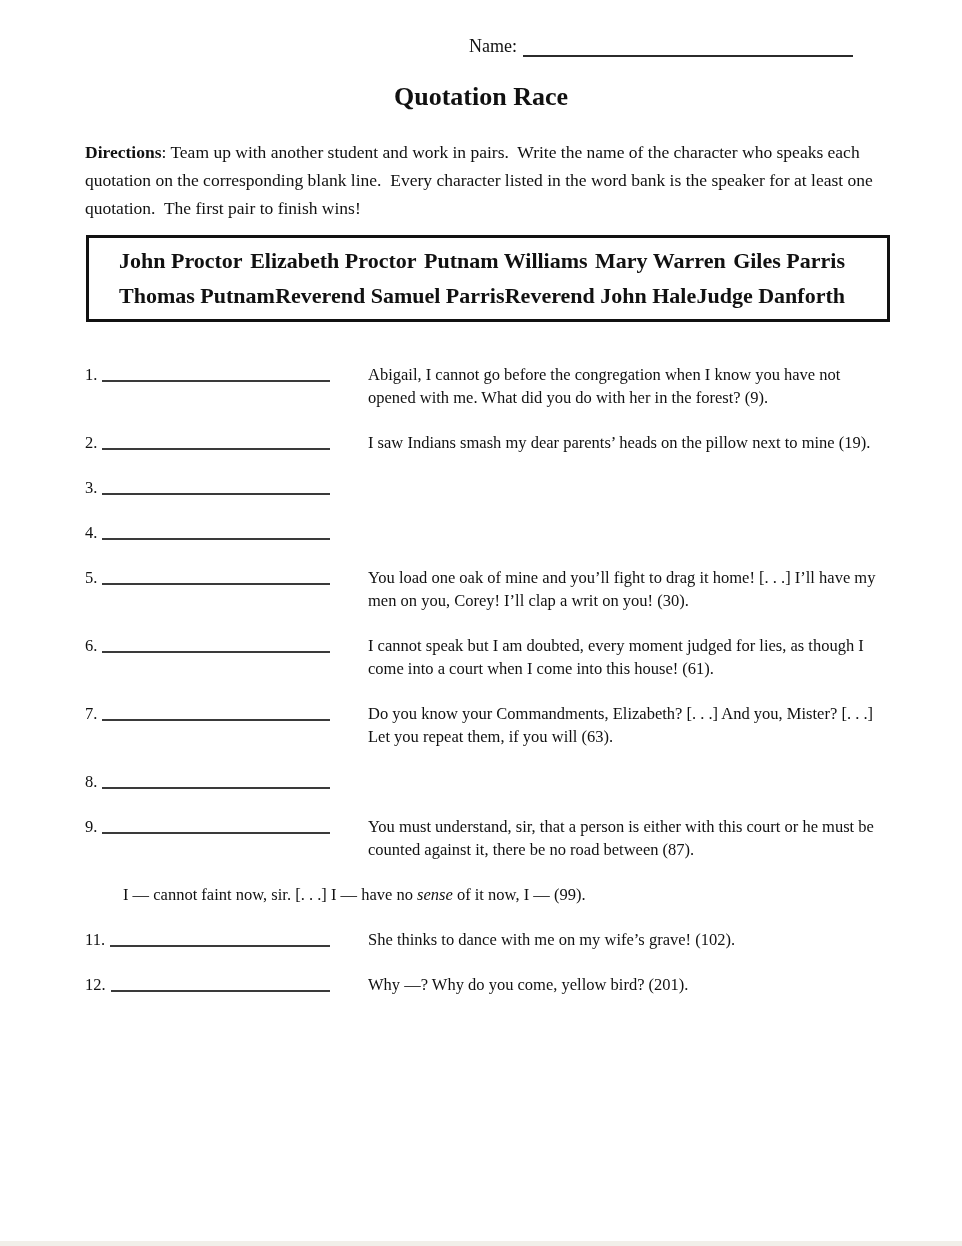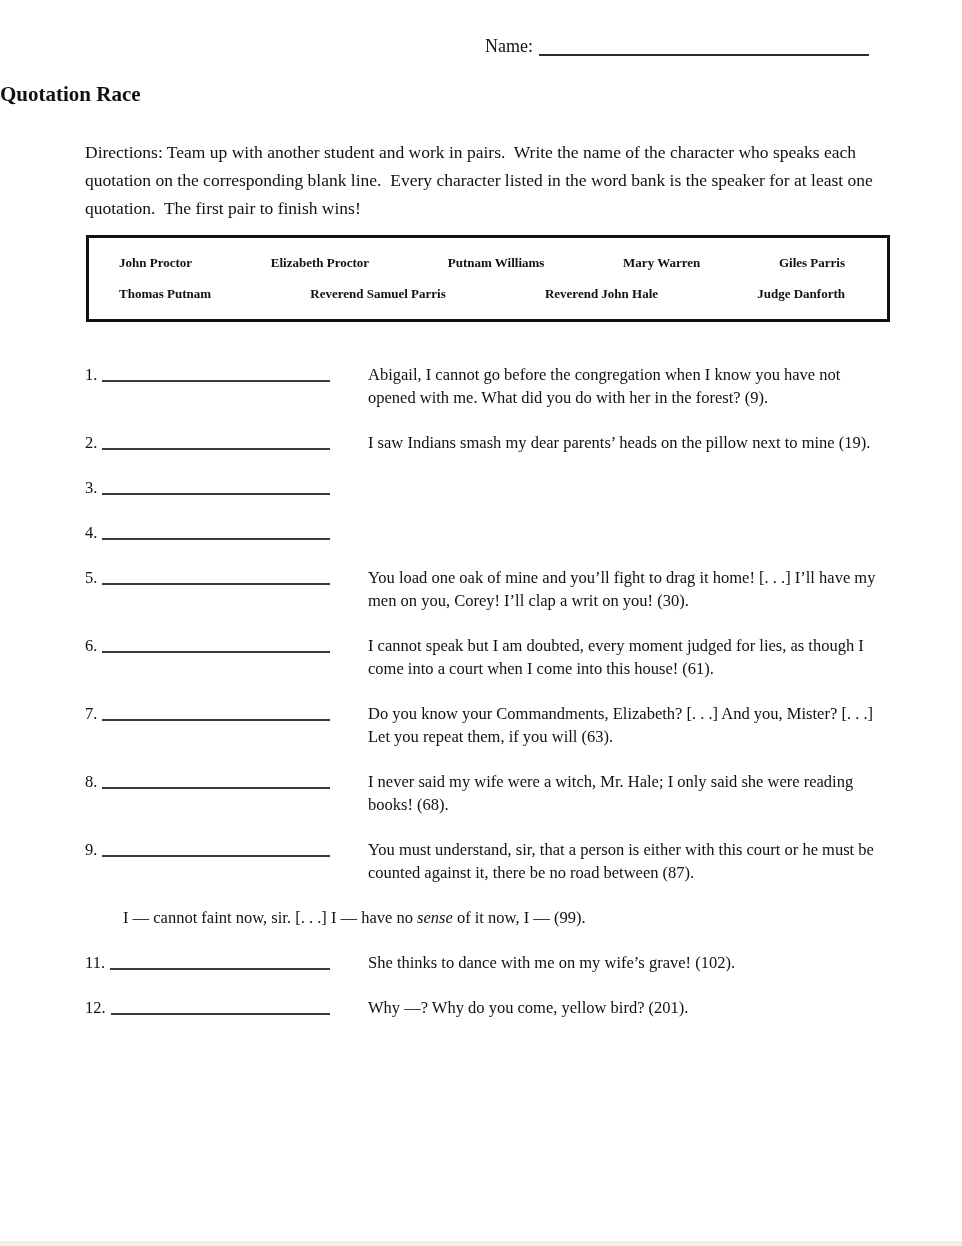--- a/index.html
+++ b/index.html
@@ -7,50 +7,50 @@
     width:962px; height:1246px;
     background:#ffffff;
     color:#111111;
     font-family:"Liberation Serif","DejaVu Serif",serif;
     position:relative;
     overflow:hidden;
   }
 
   
   .name-row {
-    position:absolute; top:34px; left:485px;
+    position:absolute; top:34px; left:469px;
     font-size:18px; line-height:24px;
-    display:flex; align-items:flex-start;
+    display:flex; align-items:center;
   }
   .name-line {
     display:inline-block; width:330px; height:20px;
     border-bottom:2px solid #2b2b2b; margin-left:6px;
   }
 
   
   .title {
     position:absolute; top:82px; left:0; width:962px;
-    text-align:left; font-size:21px; font-weight:bold;
+    text-align:center; font-size:26px; font-weight:bold;
   }
 
   
   .directions {
     position:absolute; top:138px; left:85px; width:795px;
     font-size:17.5px; line-height:28px;
     white-space:pre-wrap;
   }
-  .directions .bold { font-weight:normal; }
+  .directions .bold { font-weight:bold; }
 
   
   .wordbank {
     position:absolute; top:235px; left:86px; width:804px; height:87px;
     border:3px solid #111111; box-sizing:border-box;
     display:flex; flex-direction:column; justify-content:space-evenly;
     padding:2px 42px 2px 30px;
-    font-weight:bold; font-size:13px;
+    font-weight:bold; font-size:22px;
   }
   .wb-row { display:flex; justify-content:space-between; }
 
   
   .items {
     position:absolute; top:363px; left:85px; width:795px;
     display:flex; flex-direction:column; gap:22px;
     font-size:16.5px; line-height:23px;
   }
   .item { display:flex; align-items:flex-start; }
@@ -157,21 +157,20 @@
     <div class="colgap"></div>
     <div class="quote">Do you know your Commandments, Elizabeth? [. . .] And you, Mister? [. . .] Let you repeat them, if you will (63).</div>
   </div>
 
   <div class="item">
     <div class="numcol">
       <span class="num">8.</span>
       <span class="blank"></span>
     </div>
     <div class="colgap"></div>
-    <div class="quote">I never said my wife were a witch, Mr. Hale; I only said she were reading books! (68).</div>
   </div>
 
   <div class="item">
     <div class="numcol">
       <span class="num">9.</span>
       <span class="blank"></span>
     </div>
     <div class="colgap"></div>
     <div class="quote">You must understand, sir, that a person is either with this court or he must be counted against it, there be no road between (87).</div>
   </div>

